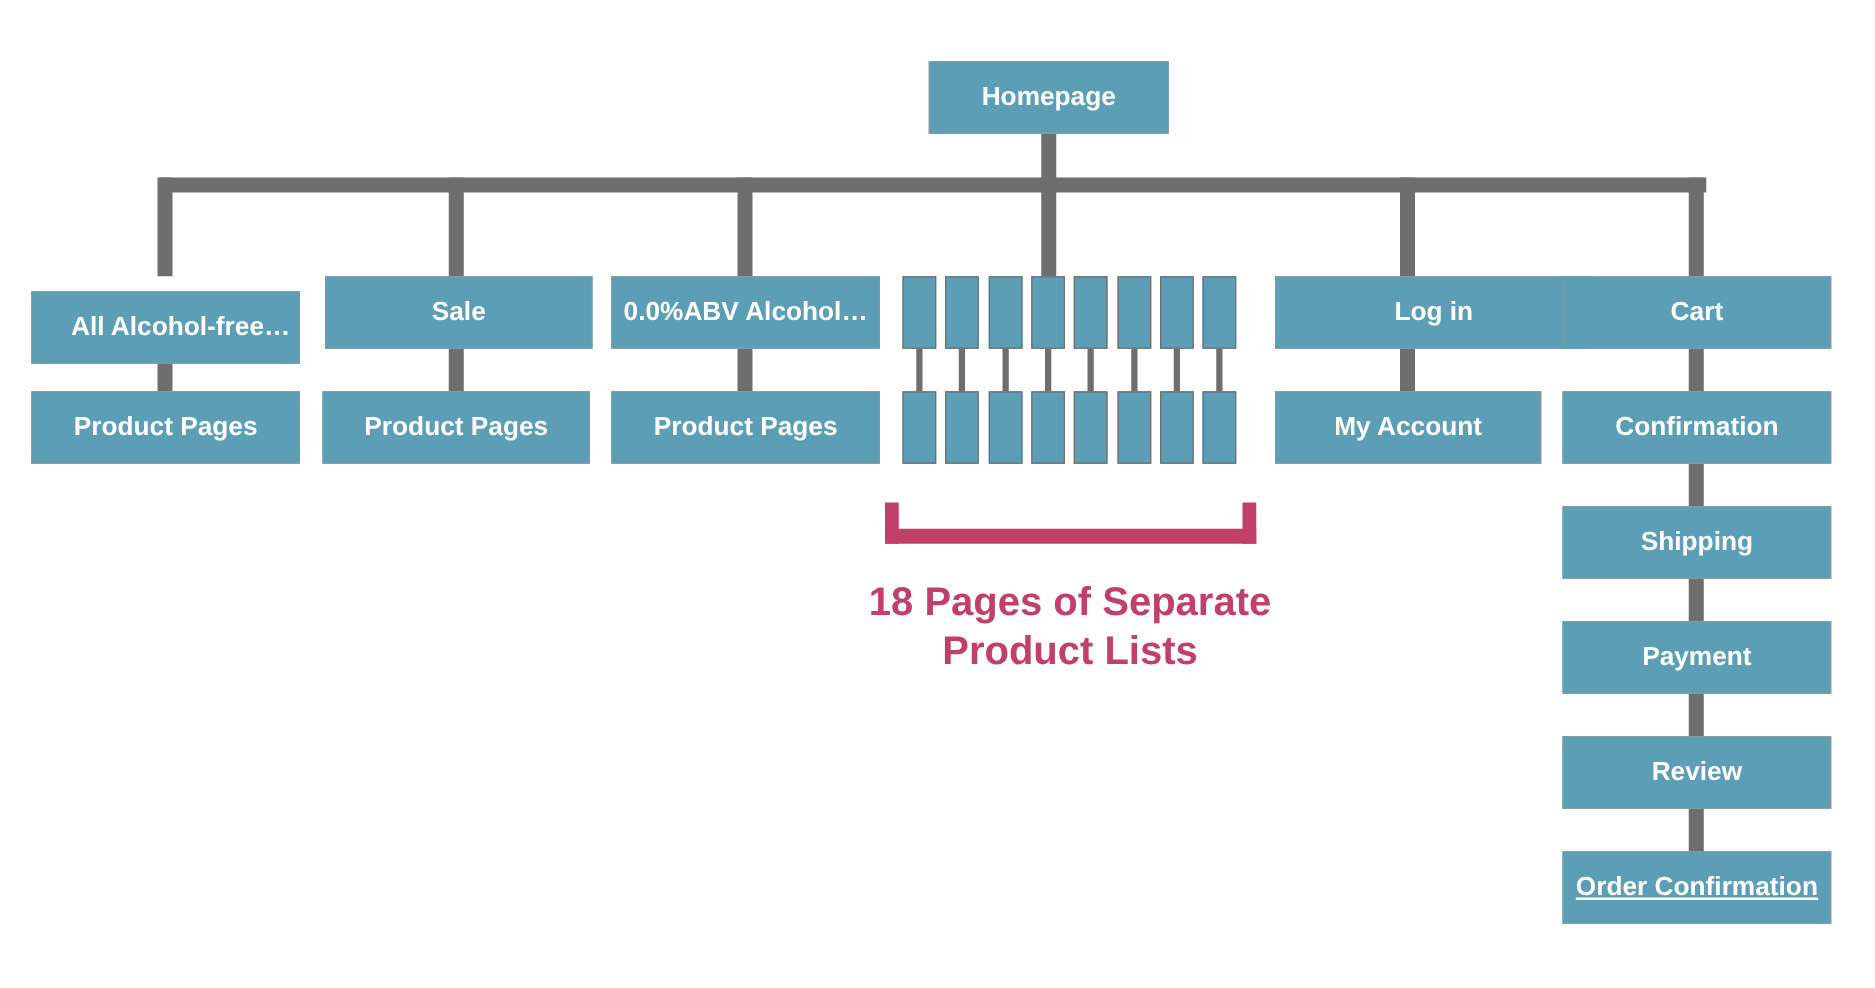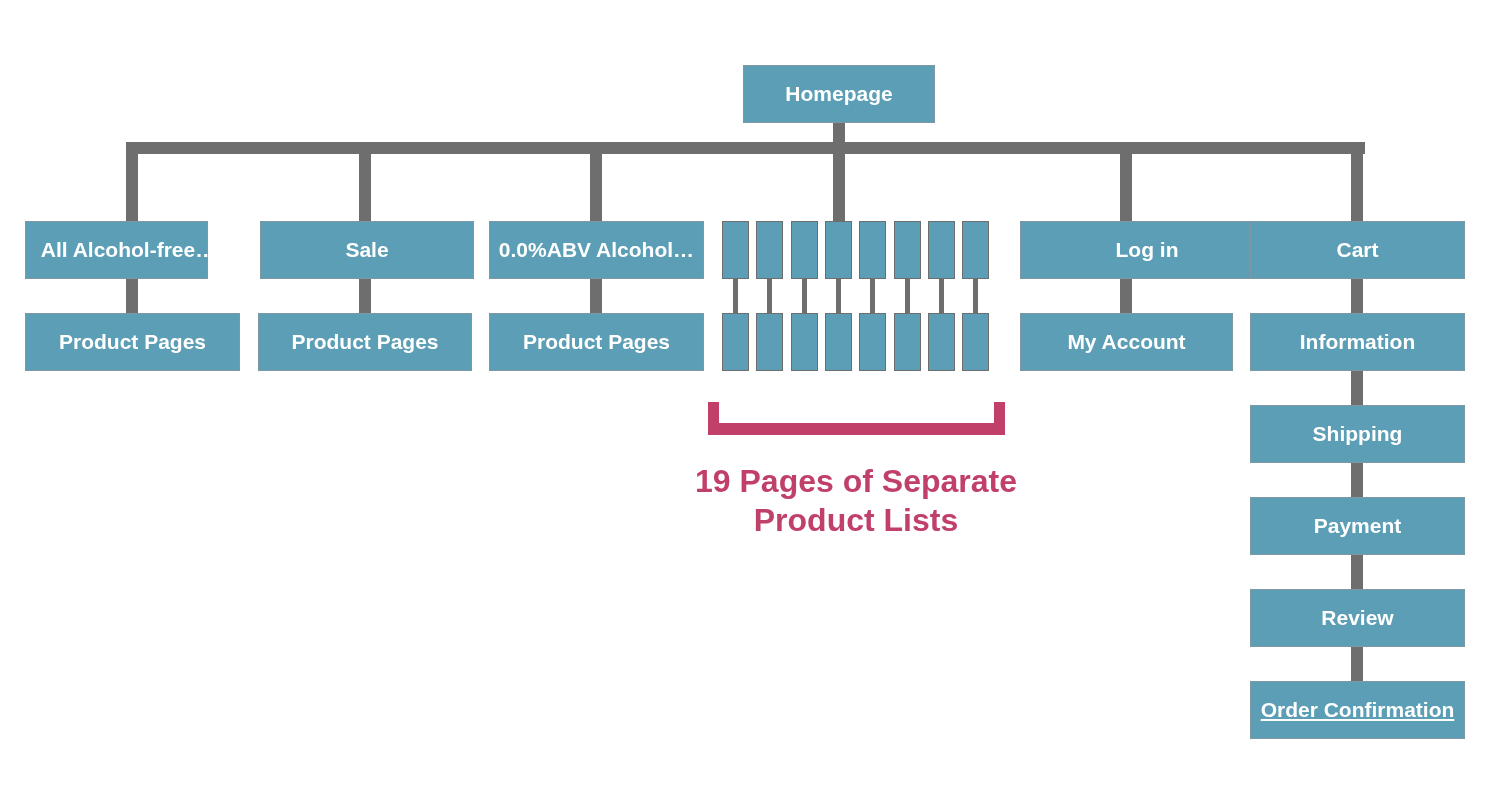--- a/index.html
+++ b/index.html
@@ -64,33 +64,33 @@
     font-size: 32px;
     line-height: 39px;
     z-index: 2;
   }
 </style>
 </head>
 <body>
 
 <div id="canvas">
 
-  <div class="node" style="left:743px; top:49px; width:192px; height:58px;margin-top:16px;">Homepage</div>
+  <div class="node" style="left:743px; top:49px; width:192px; height:58px;">Homepage</div>
 
   <div class="connector" style="left:833px; top:107px; width:12px; height:47px;"></div>
   <div class="connector" style="left:128px; top:142px; width:1237px; height:12px;"></div>
 
   <div class="connector" style="left:126px; top:142px; width:12px; height:79px;"></div>
   <div class="connector" style="left:359px; top:142px; width:12px; height:79px;"></div>
   <div class="connector" style="left:590px; top:142px; width:12px; height:79px;"></div>
   <div class="connector" style="left:833px; top:142px; width:12px; height:79px;"></div>
   <div class="connector" style="left:1120px; top:142px; width:12px; height:79px;"></div>
   <div class="connector" style="left:1351px; top:142px; width:12px; height:79px;"></div>
 
-  <div class="node" style="left:25px; top:221px; width:183px; height:58px;padding-left:24px;">All Alcohol-free…</div>
+  <div class="node" style="left:25px; top:233px; width:215px; height:58px;padding-left:24px;">All Alcohol-free…</div>
   <div class="connector" style="left:126px; top:279px; width:12px; height:34px;"></div>
   <div class="node" style="left:25px; top:313px; width:215px; height:58px;">Product Pages</div>
 
   <div class="node" style="left:260px; top:221px; width:214px; height:58px;text-align:center;">Sale</div>
   <div class="connector" style="left:359px; top:279px; width:12px; height:34px;"></div>
   <div class="node" style="left:258px; top:313px; width:214px; height:58px;">Product Pages</div>
 
   <div class="node" style="left:489px; top:221px; width:215px; height:58px;">0.0%ABV Alcohol…</div>
   <div class="connector" style="left:590px; top:279px; width:12px; height:34px;"></div>
   <div class="node" style="left:489px; top:313px; width:215px; height:58px;">Product Pages</div>
@@ -117,31 +117,31 @@
       <div class="mini" style="left: 928px; top: 221px; width: 27px; height: 58px;"></div>
       <div class="connector" style="left: 939px; top: 279px; width: 5px; height: 34px;"></div>
       <div class="mini" style="left: 928px; top: 313px; width: 27px; height: 58px;"></div>
       <div class="mini" style="left: 962px; top: 221px; width: 27px; height: 58px;"></div>
       <div class="connector" style="left: 973px; top: 279px; width: 5px; height: 34px;"></div>
       <div class="mini" style="left: 962px; top: 313px; width: 27px; height: 58px;"></div>
     </div>
 
   <div class="bracket"></div>
   <div class="caption">
-    <div>19 Pages of Separate</div>
+    <div>18 Pages of Separate</div>
     <div>Product Lists</div>
   </div>
 
   <div class="node" style="left:1020px; top:221px; width:254px; height:58px;">Log in</div>
   <div class="connector" style="left:1120px; top:279px; width:12px; height:34px;"></div>
   <div class="node" style="left:1250px; top:221px; width:215px; height:58px;">Cart</div>
 
   <div class="node" style="left:1020px; top:313px; width:213px; height:58px;">My Account</div>
   <div class="connector" style="left:1351px; top:279px; width:12px; height:34px;"></div>
-  <div class="node" style="left:1250px; top:313px; width:215px; height:58px;">Information</div>
+  <div class="node" style="left:1250px; top:313px; width:215px; height:58px;">Confirmation</div>
   <div class="connector" style="left:1351px; top:371px; width:12px; height:34px;"></div>
   <div class="node" style="left:1250px; top:405px; width:215px; height:58px;">Shipping</div>
   <div class="connector" style="left:1351px; top:463px; width:12px; height:34px;"></div>
   <div class="node" style="left:1250px; top:497px; width:215px; height:58px;">Payment</div>
   <div class="connector" style="left:1351px; top:555px; width:12px; height:34px;"></div>
   <div class="node" style="left:1250px; top:589px; width:215px; height:58px;">Review</div>
   <div class="connector" style="left:1351px; top:647px; width:12px; height:34px;"></div>
   <div class="node" style="left:1250px; top:681px; width:215px; height:58px;text-decoration:underline;">Order Confirmation</div>
 
 </div>

